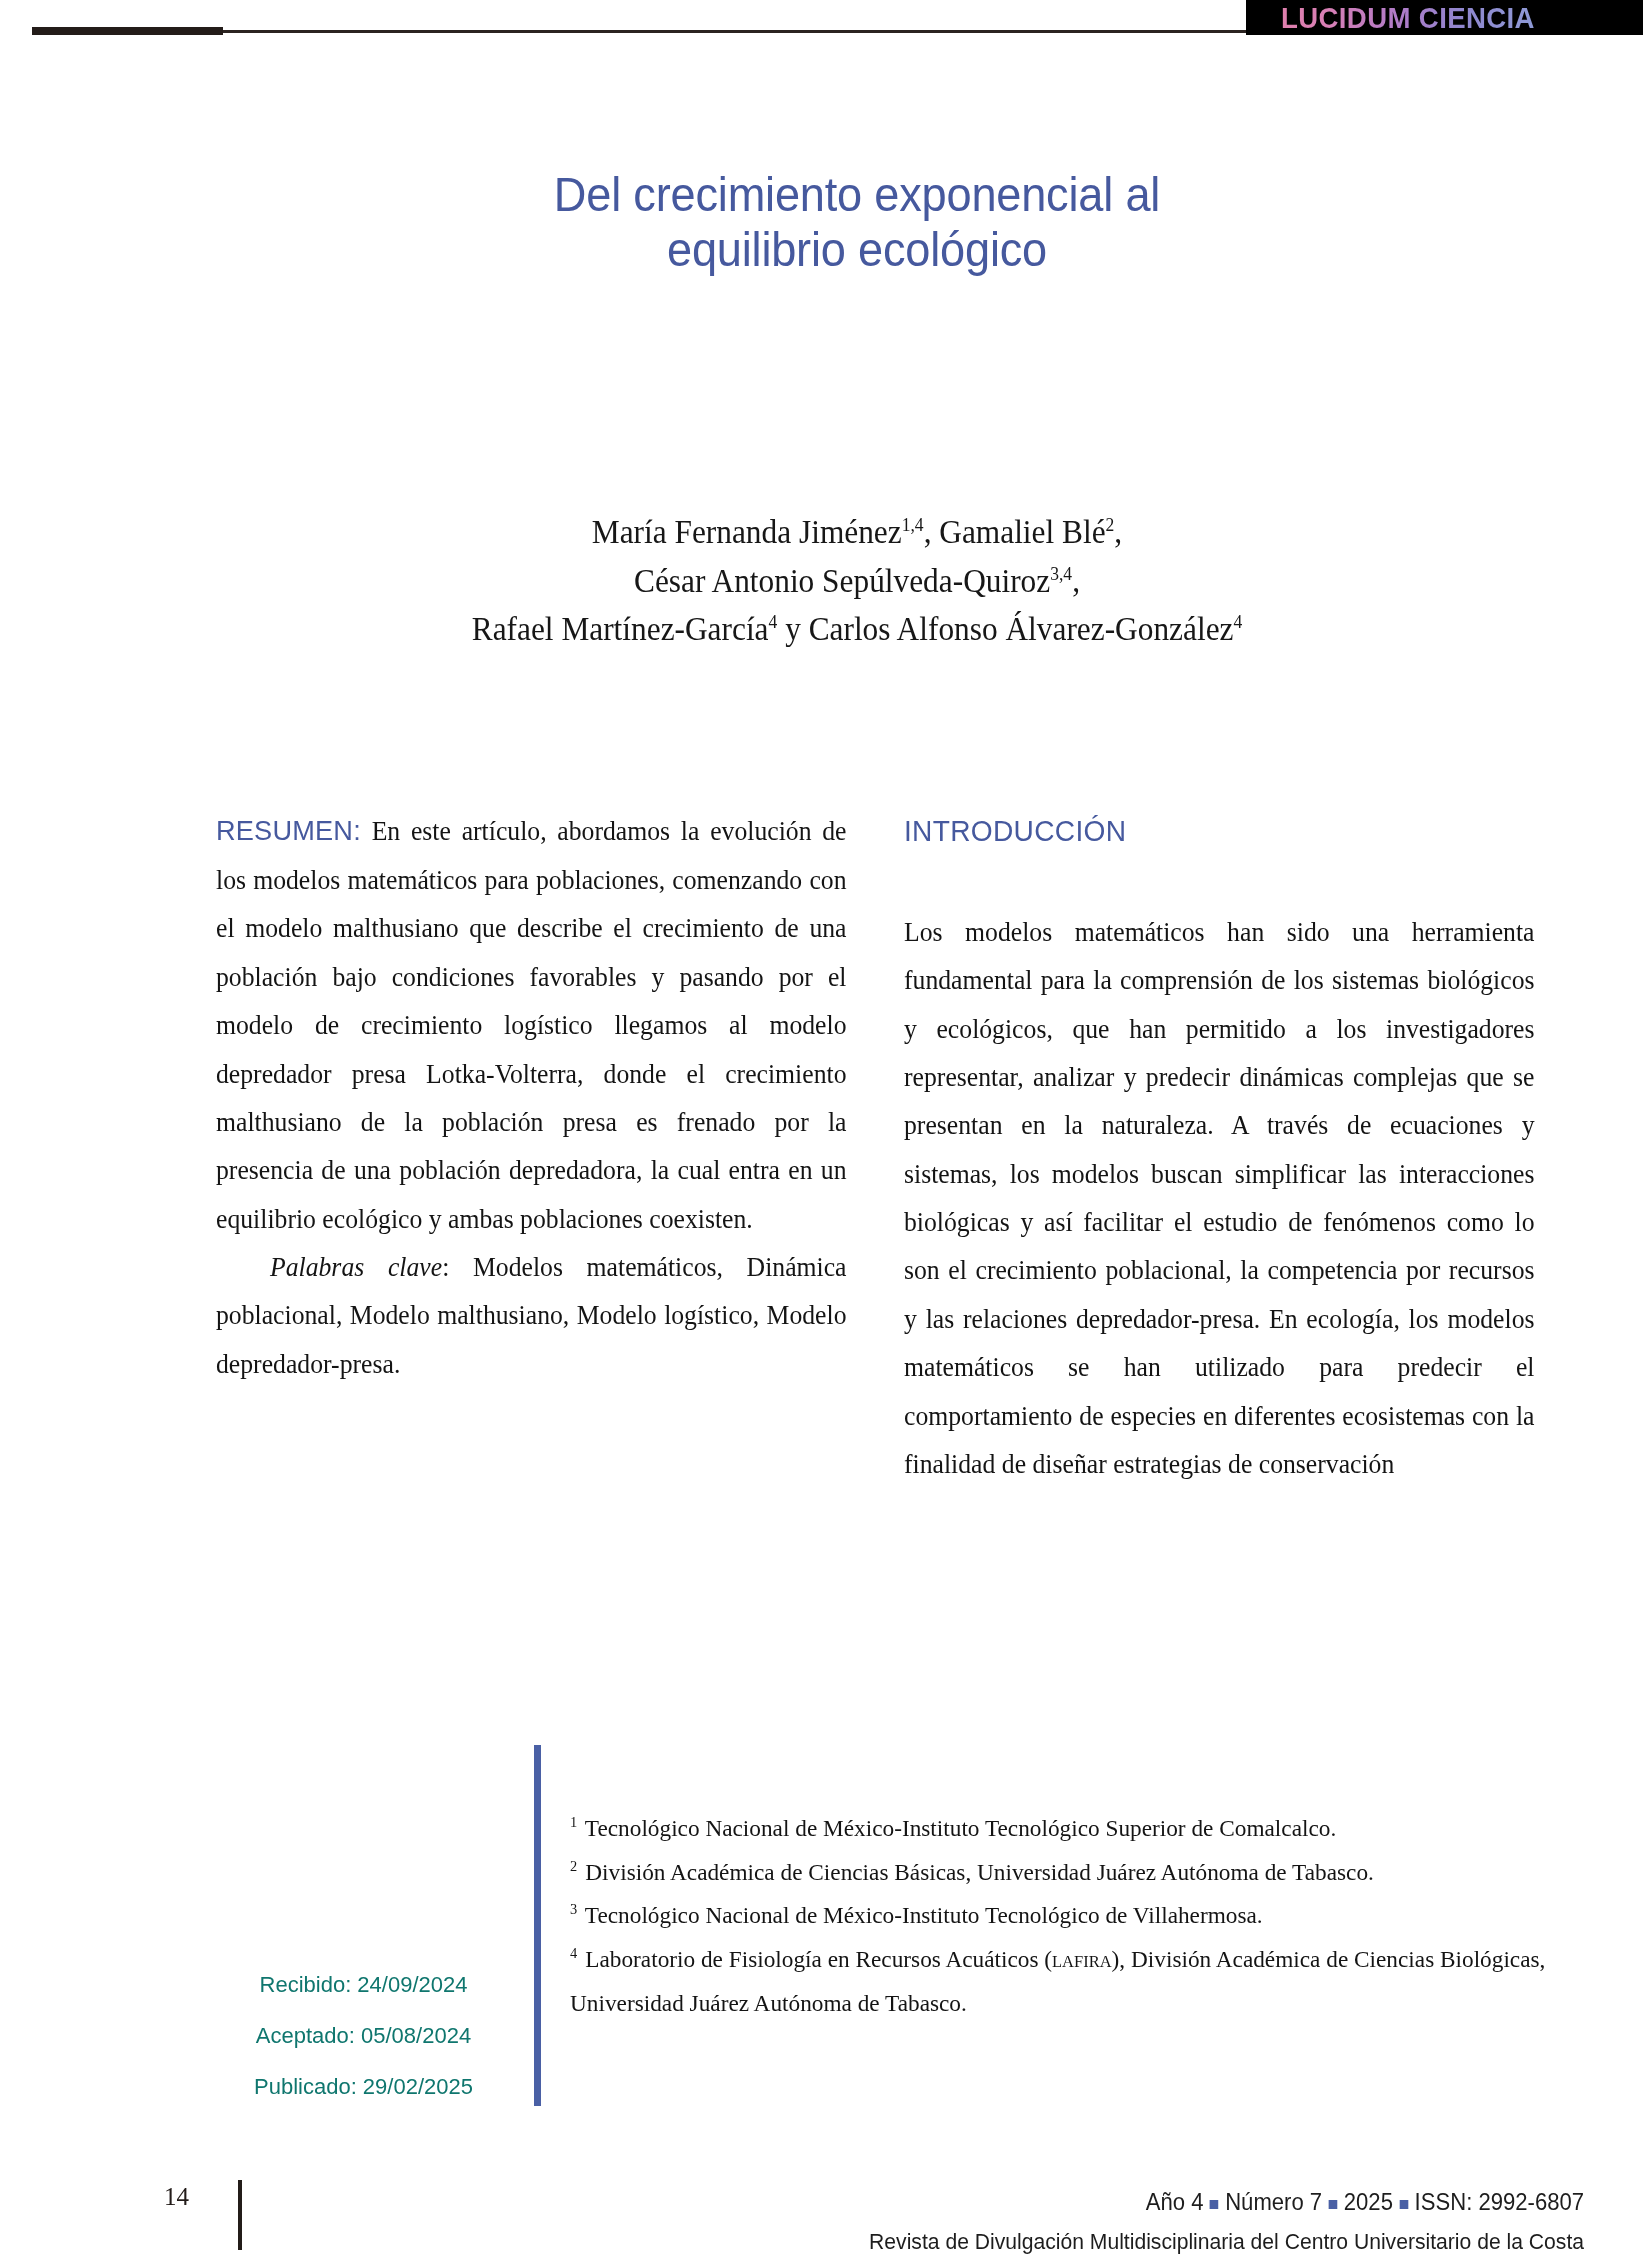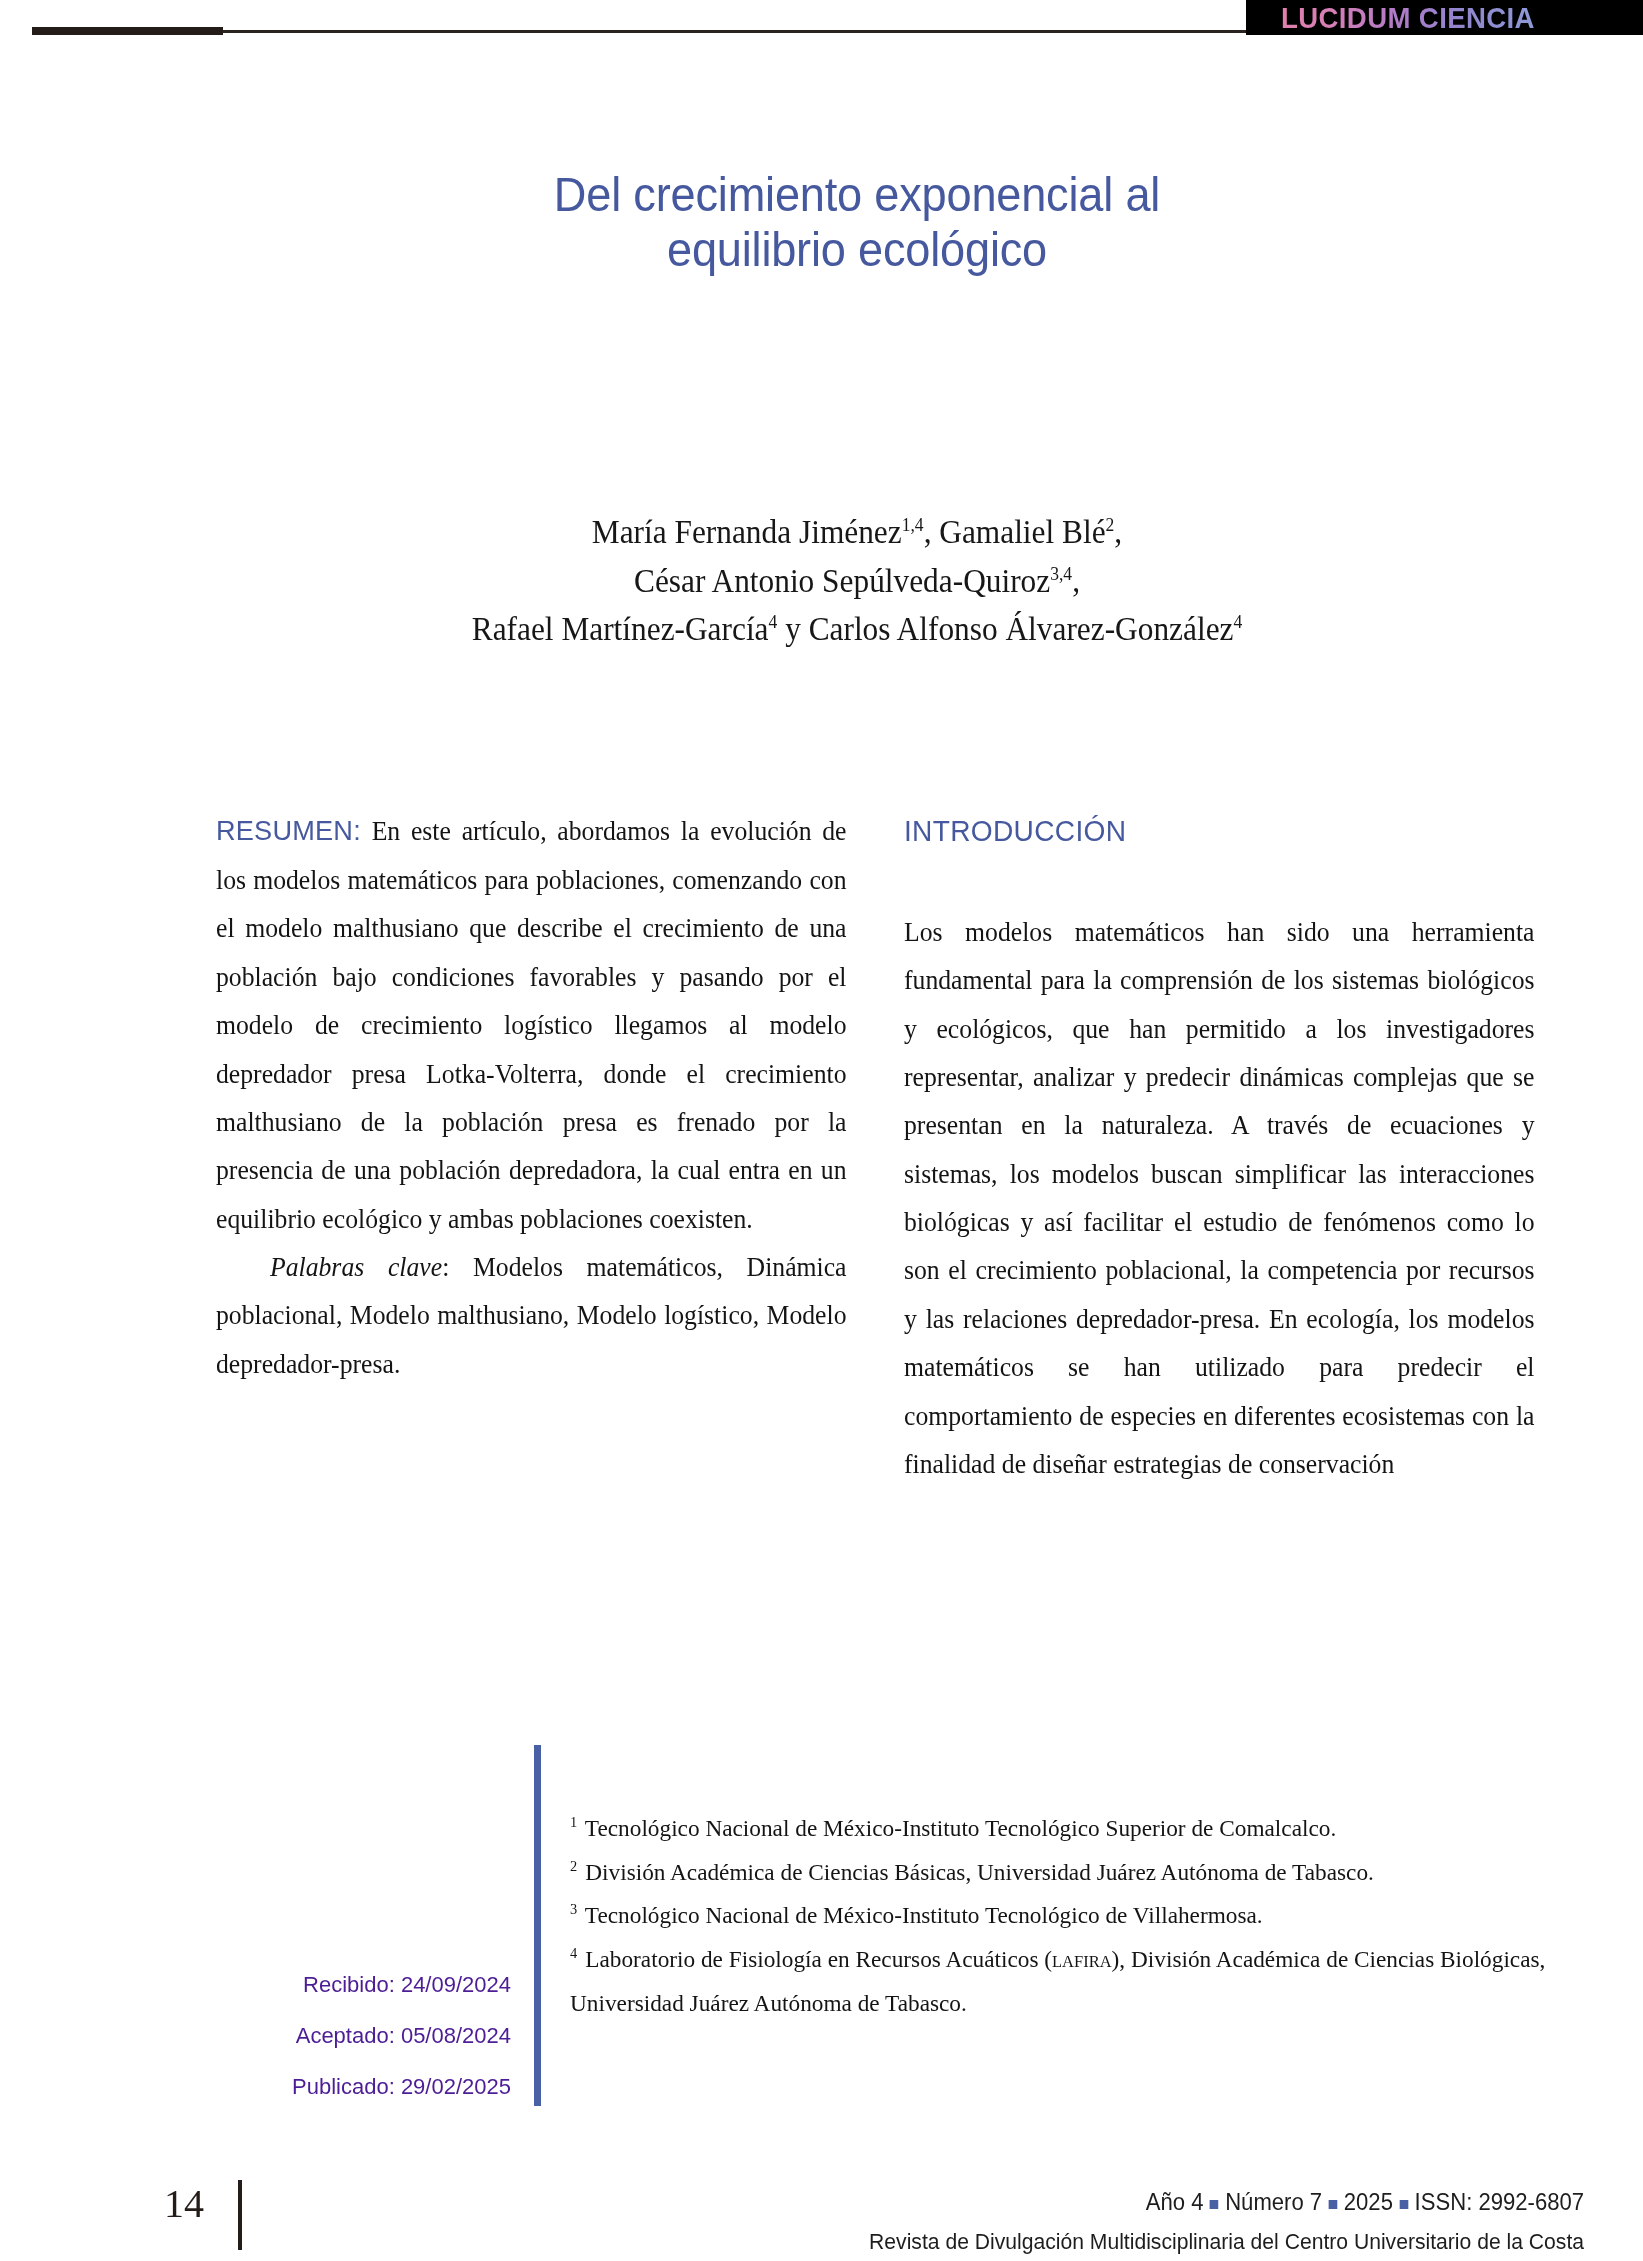--- a/index.html
+++ b/index.html
@@ -139,22 +139,22 @@
 
   
   .dates {
     position: absolute;
     left: 184px;
     top: 1959px;
     width: 295px;
     font-family: "Liberation Sans", sans-serif;
     font-size: 22px;
     line-height: 2.32;
-    color: #4c1d95;
-    text-align: right;
+    color: #0f766e;
+    text-align: center;
   }
 
   
   .footnote-rule {
     position: absolute;
     left: 502px;
     top: 1745px;
     width: 6.8px;
     height: 361px;
     background: #4a60a5;
@@ -183,21 +183,21 @@
     font-variant: small-caps;
     text-transform: lowercase;
   }
 
   
   .footer-pageno {
     position: absolute;
     left: 132px;
     top: 2184px;
     font-family: "Liberation Serif", serif;
-    font-size: 40px;
+    font-size: 25px;
     color: #231c19;
     line-height: 1;
   }
   .footer-divider {
     position: absolute;
     left: 206px;
     top: 2180px;
     width: 3.8px;
     height: 70px;
     background: #231c19;

